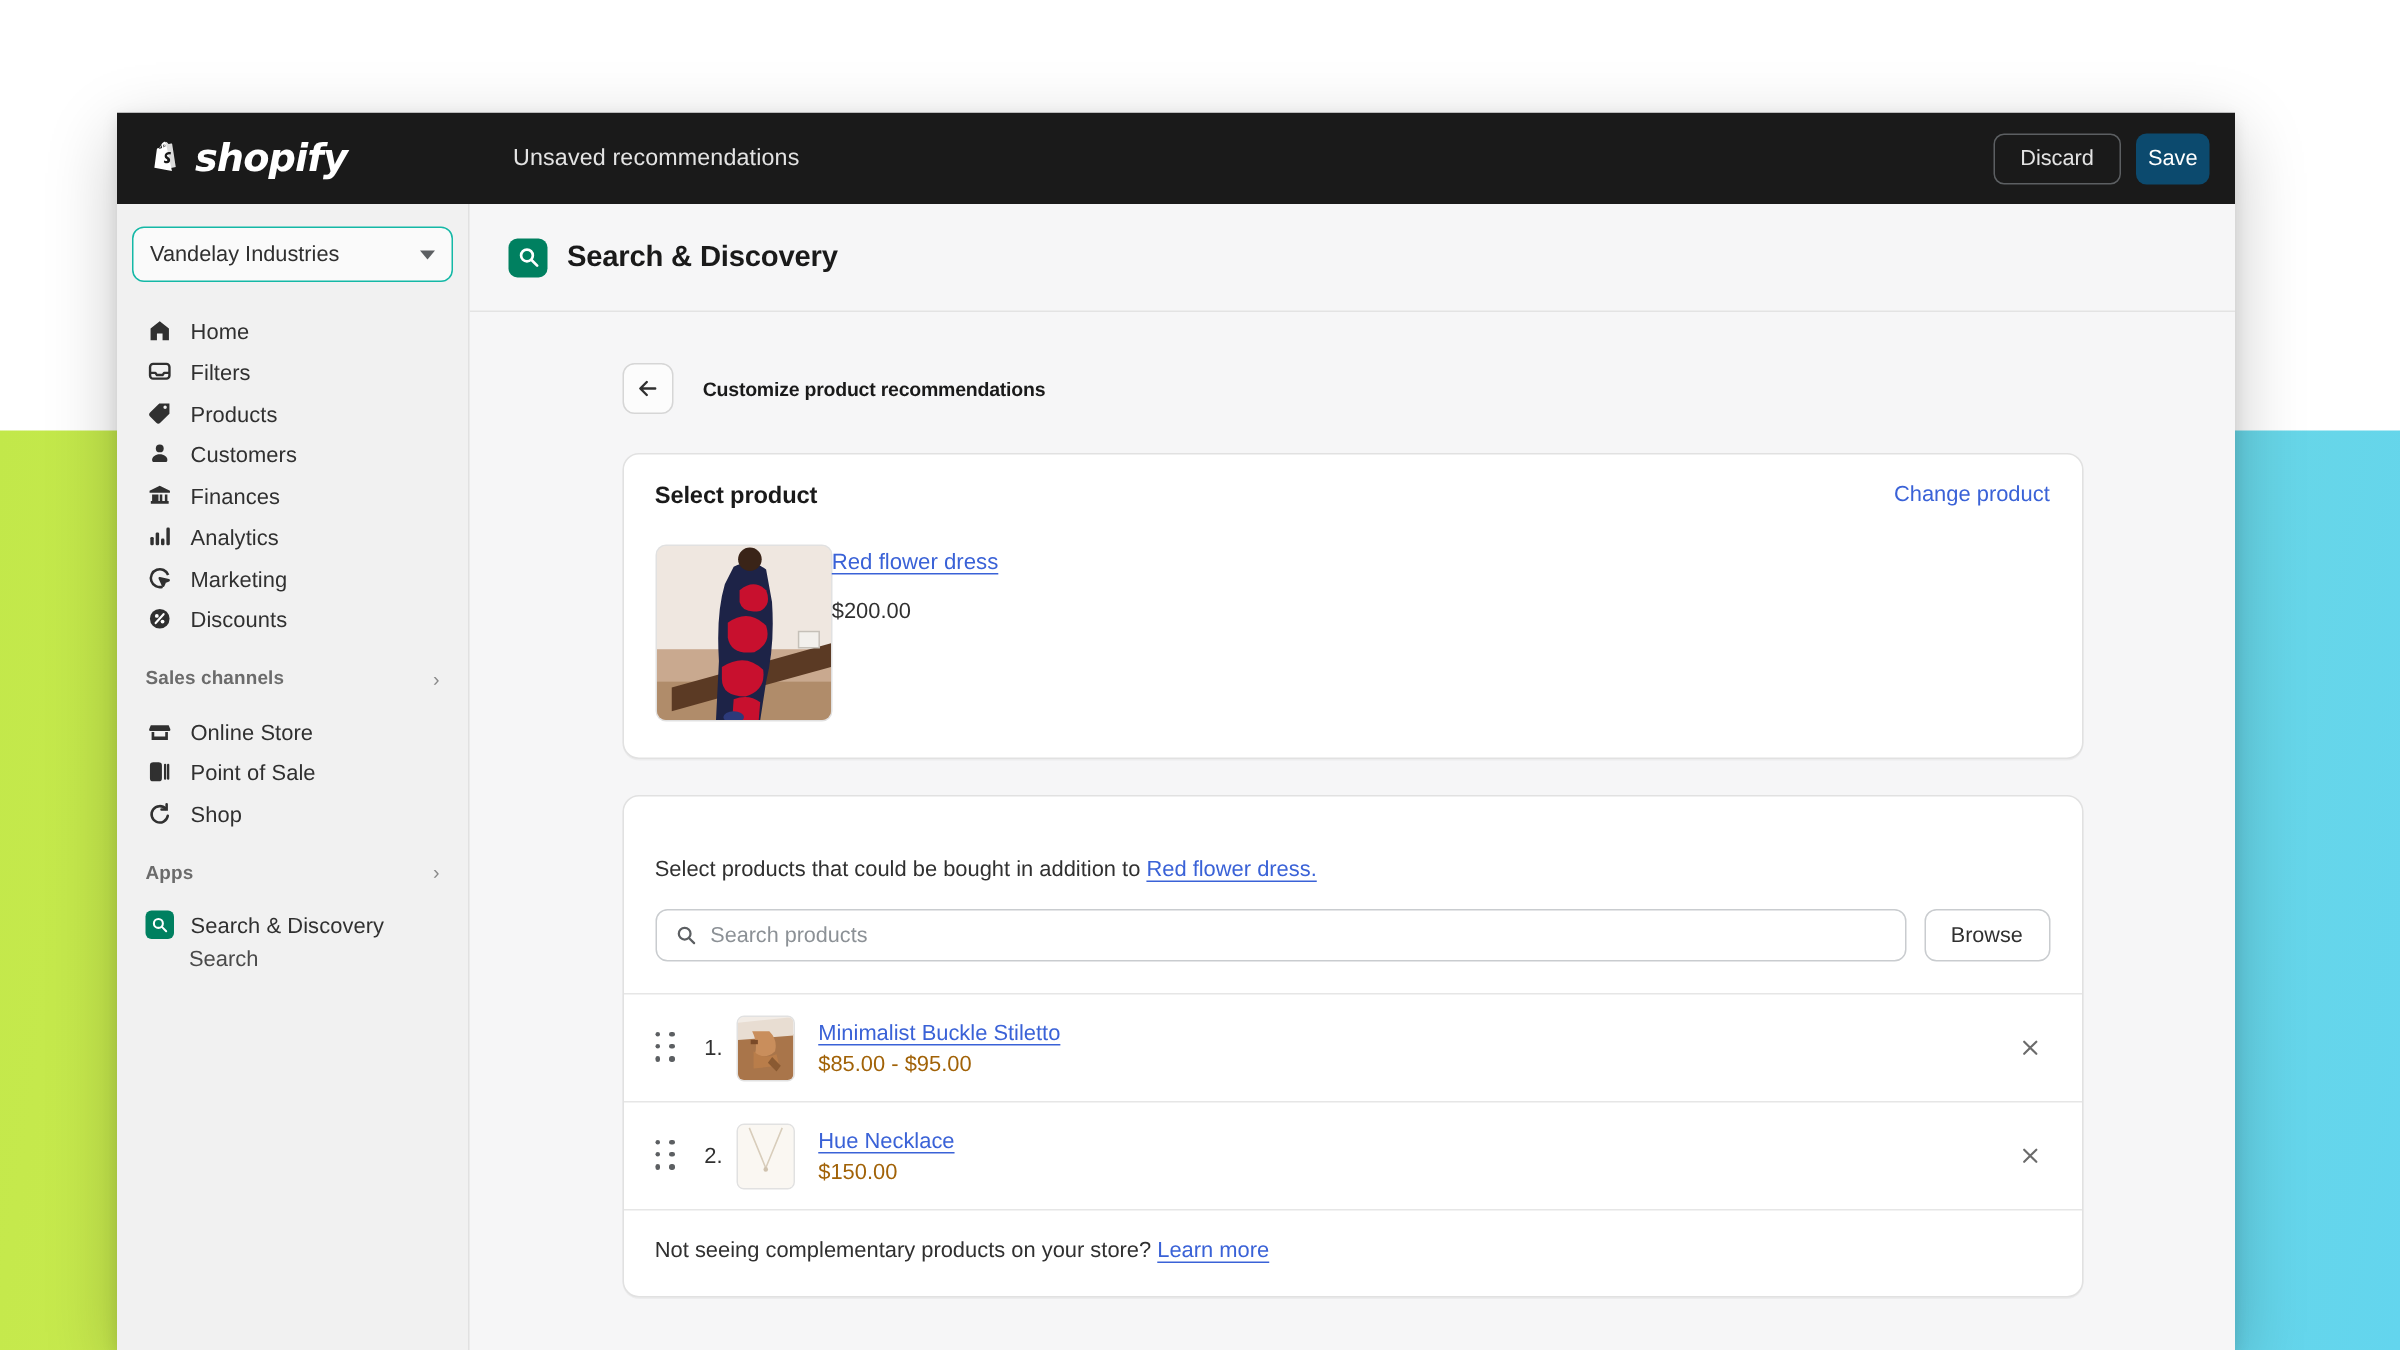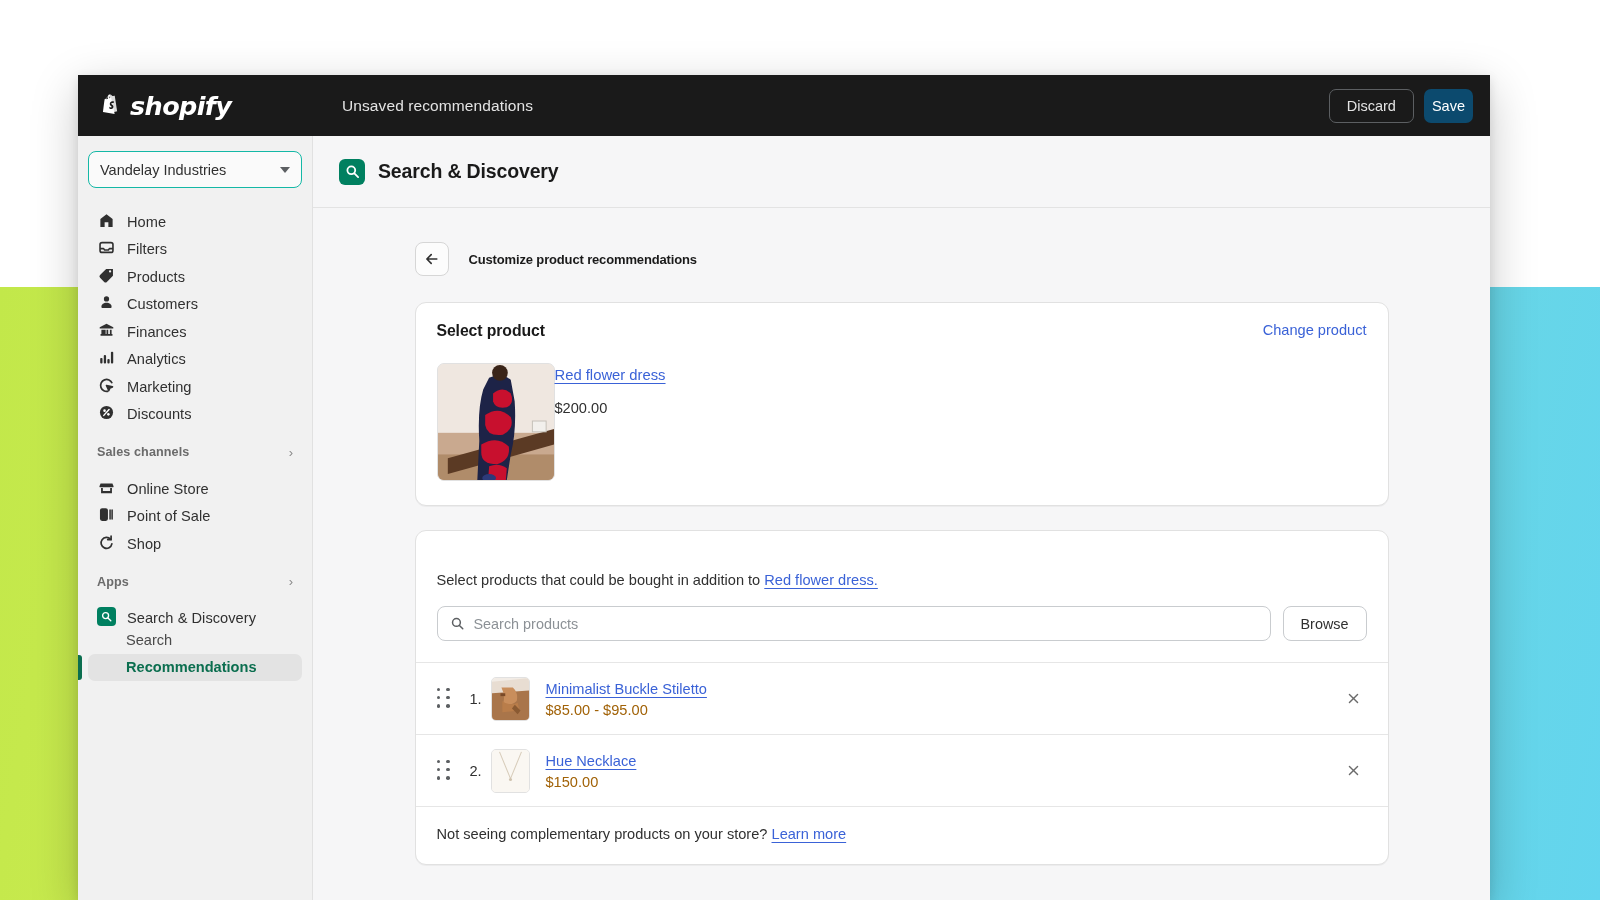--- a/index.html
+++ b/index.html
@@ -361,24 +361,20 @@
               <circle cx="8.6" cy="8.6" r="4.6"></circle>
                 <path d="M12.2 12.2 16.6 16.6" stroke-linecap="round"></path>
             </svg>
           </span>
         </span>
         <span class="lbl">Search &amp; Discovery</span>
       </div>
 
       <div class="sub-item">
         <span class="lbl">Search</span>
-      </div>
-      <div class="sub-item active">
-        <span class="active-bar"></span>
-        <span class="lbl">Recommendations</span>
       </div>
     </div>
 
     <div id="main">
 
       <div id="app-header">
         <span class="app-header-icon">
           <svg width="17" height="17" viewBox="0 0 20 20" fill="none" stroke="#fff" stroke-width="2.1">
             <circle cx="8.6" cy="8.6" r="4.6"></circle>
               <path d="M12.2 12.2 16.6 16.6" stroke-linecap="round"></path>

